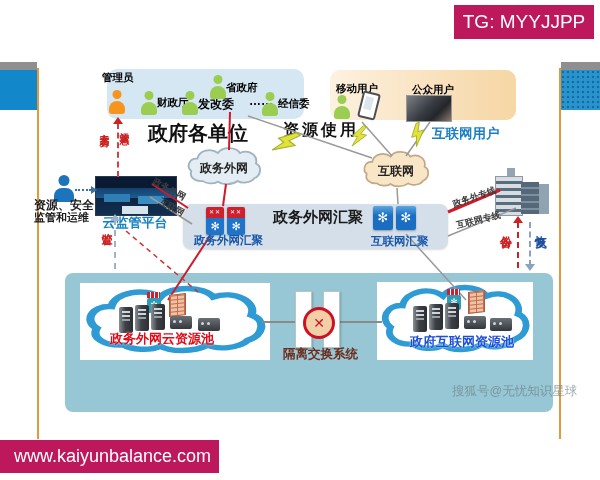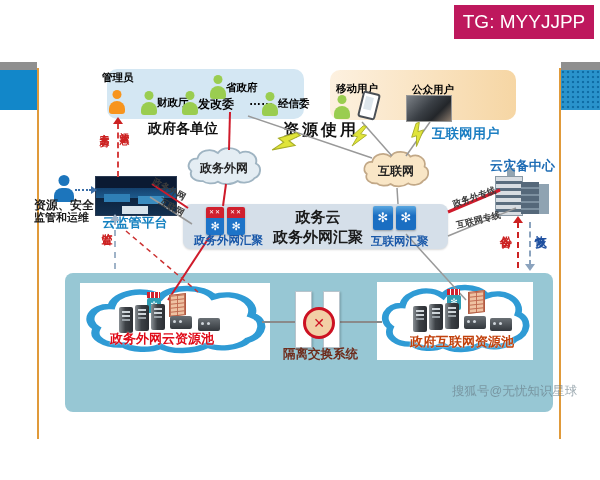--- a/index.html
+++ b/index.html
@@ -89,34 +89,35 @@
   </svg>
 
   <div class="abs sliver" style="left:0;top:62;width:37px;height:8px;top:62px;"></div>
   <div class="abs bluesq" style="left:0;top:70px;width:37px;height:40px;"></div>
   <div class="abs sliver" style="left:561px;top:62px;width:39px;height:8px;"></div>
   <div class="abs bluesq-tex" style="left:561px;top:70px;width:39px;height:40px;"></div>
   <div class="abs oline" style="left:37px;top:68px;height:371px;"></div>
   <div class="abs oline" style="left:559px;top:68px;height:371px;"></div>
 
   <div class="abs badge ctr" style="left:454px;top:5px;width:140px;height:34px;font-size:19px;">TG: MYYJJPP</div>
+  <div class="abs badge" style="left:0;top:440px;width:205px;height:33px;font-size:18px;display:flex;align-items:center;padding-left:14px;">www.kaiyunbalance.com</div>
 
   <div class="abs gov-box z10" style="left:107px;top:69px;width:197px;height:50px;"></div>
   <div class="abs b nowrap z45" style="left:102px;top:71px;font-size:10.5px;">管理员</div>
   <div class="abs person p-orange z45" style="left:109px;top:90px;"></div>
   <div class="abs person p-green z45" style="left:141px;top:91px;"></div>
   <div class="abs b nowrap z45" style="left:157px;top:96px;font-size:10.5px;">财政厅</div>
   <div class="abs person p-green z45" style="left:182px;top:91px;"></div>
   <div class="abs b nowrap z45" style="left:198px;top:96px;font-size:12px;">发改委</div>
   <div class="abs person p-green z45" style="left:210px;top:75px;"></div>
   <div class="abs b nowrap z45" style="left:226px;top:81px;font-size:10.5px;">省政府</div>
   <div class="abs b nowrap z45" style="left:249px;top:94px;font-size:12px;">……</div>
   <div class="abs person p-green z45" style="left:262px;top:92px;"></div>
   <div class="abs b nowrap z45" style="left:278px;top:97px;font-size:10.5px;">经信委</div>
-  <div class="abs b nowrap" style="left:148px;top:120px;font-size:14px;color:#111;">政府各单位</div>
+  <div class="abs b nowrap" style="left:148px;top:120px;font-size:20px;color:#111;">政府各单位</div>
 
   <div class="abs dash-red z45" style="left:117px;top:123px;height:54px;"></div>
   <div class="abs tri-up red z45" style="left:113px;top:117px;"></div>
   <div class="abs vtext b red z45" style="left:100px;top:126px;font-size:9.5px;">安全态势</div>
   <div class="abs vtext b red z45" style="left:120px;top:124px;font-size:9.5px;">运营状态</div>
 
   <div class="abs net-box z10" style="left:330px;top:70px;width:186px;height:50px;"></div>
   <div class="abs b nowrap z45" style="left:336px;top:82px;font-size:10.5px;">移动用户</div>
   <div class="abs person p-green z45" style="left:334px;top:95px;"></div>
   <div class="abs phone z45" style="left:360px;top:92px;"></div>
@@ -139,41 +140,39 @@
   <div class="abs sw1 z45" style="left:206px;top:207px;">
       <div class="t"></div>
       <div class="b"></div>
     </div>
   <div class="abs sw1 z45" style="left:227px;top:207px;">
       <div class="t"></div>
       <div class="b"></div>
     </div>
   <div class="abs b nowrap z45" style="left:194px;top:233px;font-size:11.5px;color:#1857a8;">政务外网汇聚</div>
   <div class="abs z45" style="left:258px;top:207px;width:120px;text-align:center;font-weight:bold;font-size:15px;line-height:1.3;color:#1a1a1a;">
-    <div>政务云</div>
     <div>政务外网汇聚</div>
   </div>
   <div class="abs sw2 z45" style="left:373px;top:206px;"></div>
   <div class="abs sw2 z45" style="left:396px;top:206px;"></div>
   <div class="abs b nowrap z45" style="left:371px;top:234px;font-size:11.5px;color:#1857a8;">互联网汇聚</div>
 
   <div class="abs monitor z10" style="left:95px;top:176px;width:80px;height:38px;"></div>
   <div class="abs b nowrap z45" style="left:93px;top:214px;width:84px;text-align:center;font-size:13px;color:#1581c0;">云监管平台</div>
   <div class="abs person p-blue z45" style="left:54px;top:175px;"></div>
   <div class="abs dot-arrow z45" style="left:75px;top:189px;width:16px;"></div>
   <div class="abs tri-right z45" style="left:91px;top:186px;color:#3a6ea8;"></div>
   <div class="abs b nowrap z45" style="left:34px;top:197px;font-size:12px;color:#1a1a1a;">资源、安全</div>
   <div class="abs b nowrap z45" style="left:34px;top:210px;font-size:11px;color:#1a1a1a;">监管和运维</div>
   <div class="abs vtext b red z45" style="left:101px;top:224px;font-size:11px;">监管</div>
   <div class="abs dash-gray z45" style="left:114px;top:219px;height:50px;"></div>
   <div class="abs tri-up z45" style="left:110px;top:214px;color:#9fb3c8;"></div>
   <div class="abs linelabel z45 nowrap" style="left:151px;top:183px;transform:rotate(29deg);">政务外网</div>
   <div class="abs linelabel z45 nowrap" style="left:158px;top:201px;transform:rotate(29deg);">互联网</div>
 
-  <div class="abs b nowrap z45" style="left:490px;top:157px;font-size:13px;color:#1f6db5;">云灾备中心</div>
   <div class="abs z10" style="left:495px;top:168px;width:58px;height:48px;">
     <div class="abs bldg-c" style="left:12px;top:0;width:8px;height:10px;"></div>
     <div class="abs bldg-l" style="left:0;top:8px;width:26px;height:38px;"></div>
     <div class="abs bldg-r" style="left:26px;top:14px;width:18px;height:32px;"></div>
     <div class="abs bldg-s" style="left:44px;top:16px;width:10px;height:30px;"></div>
   </div>
   <div class="abs linelabel z45 nowrap" style="left:452px;top:191px;transform:rotate(-19deg);">政务外专线</div>
   <div class="abs linelabel z45 nowrap" style="left:456px;top:214px;transform:rotate(-14deg);">互联网专线</div>
   <div class="abs dash-red z45" style="left:517px;top:222px;height:46px;border-color:#cc2222;"></div>
   <div class="abs tri-up red z45" style="left:513px;top:216px;"></div>
@@ -207,21 +206,21 @@
   <div class="abs snowunit z45" style="left:447px;top:289px;">
       <div class="cap"></div>
       <div class="bod"></div>
     </div>
   <div class="abs brick z45" style="left:468px;top:291px;"></div>
   <div class="abs srv-t z45" style="left:413px;top:306px;"></div>
   <div class="abs srv-t z45" style="left:429px;top:304px;"></div>
   <div class="abs srv-t z45" style="left:445px;top:303px;"></div>
   <div class="abs srv-w z45" style="left:464px;top:316px;"></div>
   <div class="abs srv-w z45" style="left:490px;top:318px;"></div>
-  <div class="abs b nowrap z45" style="left:410px;top:333px;font-size:13px;color:#c2410c;text-shadow:0 0 2px #fff;">政府互联网资源池</div>
+  <div class="abs b nowrap z45" style="left:410px;top:333px;font-size:13px;color:#1d4ed8;text-shadow:0 0 2px #fff;">政府互联网资源池</div>
 
   <div class="abs isobar z45" style="left:295px;top:291px;width:15px;height:55px;"></div>
   <div class="abs isobar z45" style="left:323px;top:291px;width:15px;height:55px;"></div>
   <div class="abs isocircle ctr z45" style="left:303px;top:307px;"></div>
   <div class="abs b nowrap z45" style="left:283px;top:346px;font-size:12.5px;color:#6e2c1c;">隔离交换系统</div>
 
   <div class="abs nowrap z45" style="left:452px;top:383px;font-size:12.5px;color:rgba(105,125,135,.65);">搜狐号@无忧知识星球</div>
 
   <svg class="overlay" width="600" height="480">
     <g stroke="#cf1b2b" stroke-width="2" fill="none">

